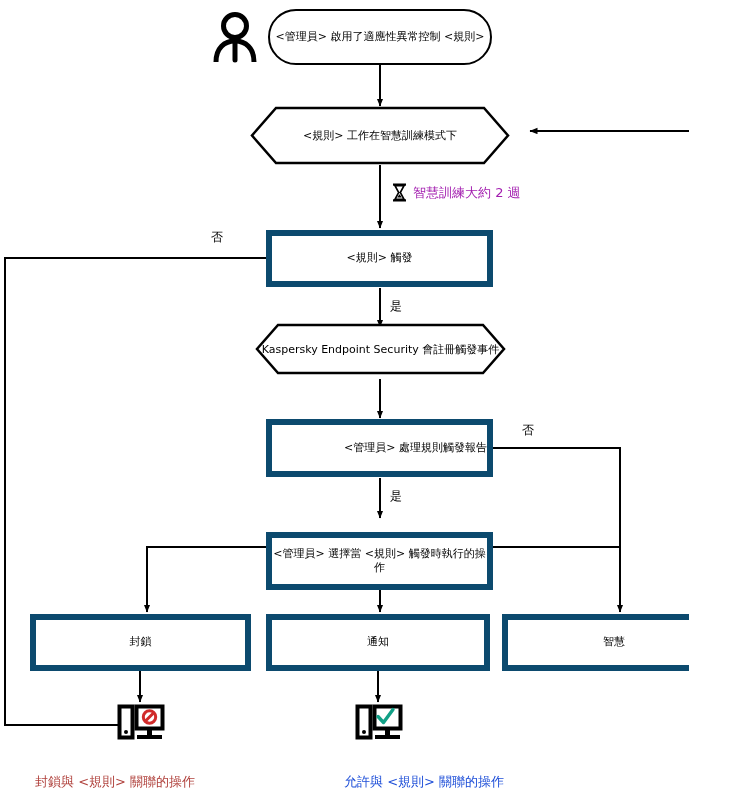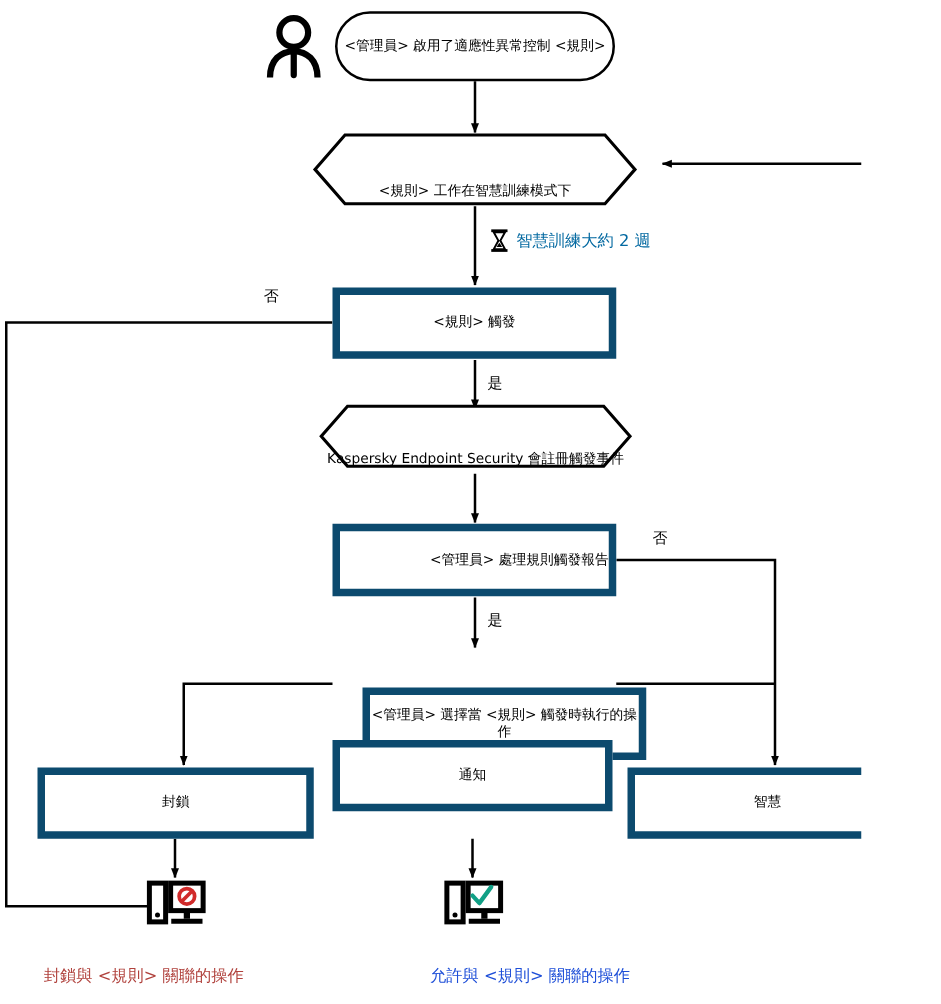--- a/index.html
+++ b/index.html
@@ -52,35 +52,34 @@
     left: 0;
     top: 0;
     width: 100%;
     height: 100%;
     display: flex;
     align-items: center;
     justify-content: center;
     color: #000000;
     font-size: 11px;
     text-align: center;
-    margin-top: 17px;
   }
   .edge-label {
     position: absolute;
     color: #000000;
     font-size: 12px;
     line-height: 1;
     white-space: nowrap;
   }
   .timer-note {
     position: absolute;
     display: flex;
     align-items: center;
     gap: 6px;
-    color: #0369a1;
+    color: #a21caf;
     font-size: 13px;
     white-space: nowrap;
   }
   .caption {
     position: absolute;
     font-size: 13px;
     white-space: nowrap;
     line-height: 1;
   }
   .caption.blocked { color: #b0413c; }
@@ -176,28 +175,28 @@
     </svg>
     <div class="hexlabel">Kaspersky Endpoint Security 會註冊觸發事件</div>
   </div>
 
   <div class="node rect" style="left:266px; top:419px; width:227px; height:58px;justify-content:flex-end;">
     <span>&lt;管理員&gt; 處理規則觸發報告</span>
   </div>
   <div class="edge-label" style="left:522px; top:424px;">否</div>
   <div class="edge-label" style="left:390px; top:490px;">是</div>
 
-  <div class="node rect" style="left:266px; top:550px; width:227px; height:58px;margin-left:24px;">
+  <div class="node rect" style="left:266px; top:532px; width:227px; height:58px;">
     <span>&lt;管理員&gt; 選擇當 &lt;規則&gt; 觸發時執行的操作</span>
   </div>
 
   <div class="node rect" style="left:30px; top:614px; width:221px; height:57px;">
     <span>封鎖</span>
   </div>
-  <div class="node rect" style="left:266px; top:592px; width:224px; height:57px;">
+  <div class="node rect" style="left:266px; top:614px; width:224px; height:57px;">
     <span>通知</span>
   </div>
   <div class="node rect" style="left:502px; top:614px; width:224px; height:57px;">
     <span>智慧</span>
   </div>
 
   <div class="icon-box" style="left:117px; top:703px; width:48px; height:44px;">
     <svg width="48" height="44" viewBox="0 0 48 44" xmlns="http://www.w3.org/2000/svg">
 
       <rect x="2.5" y="3.5" width="13" height="31" fill="#ffffff" stroke="#000000" stroke-width="4"></rect>

